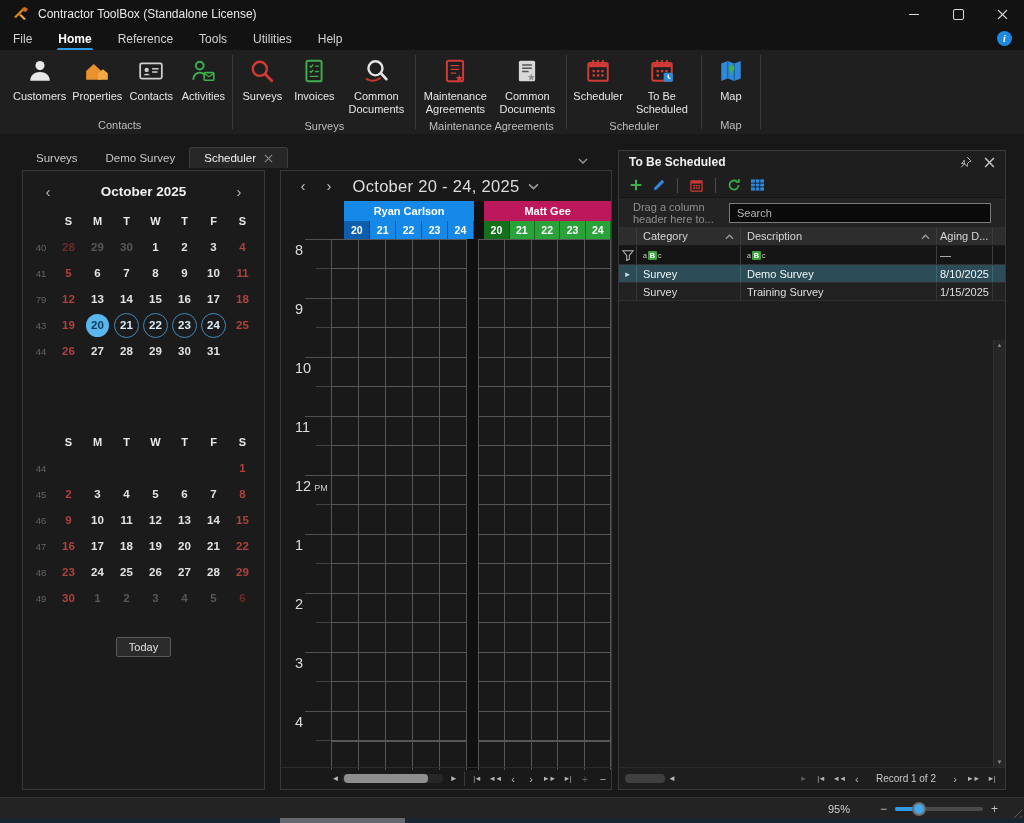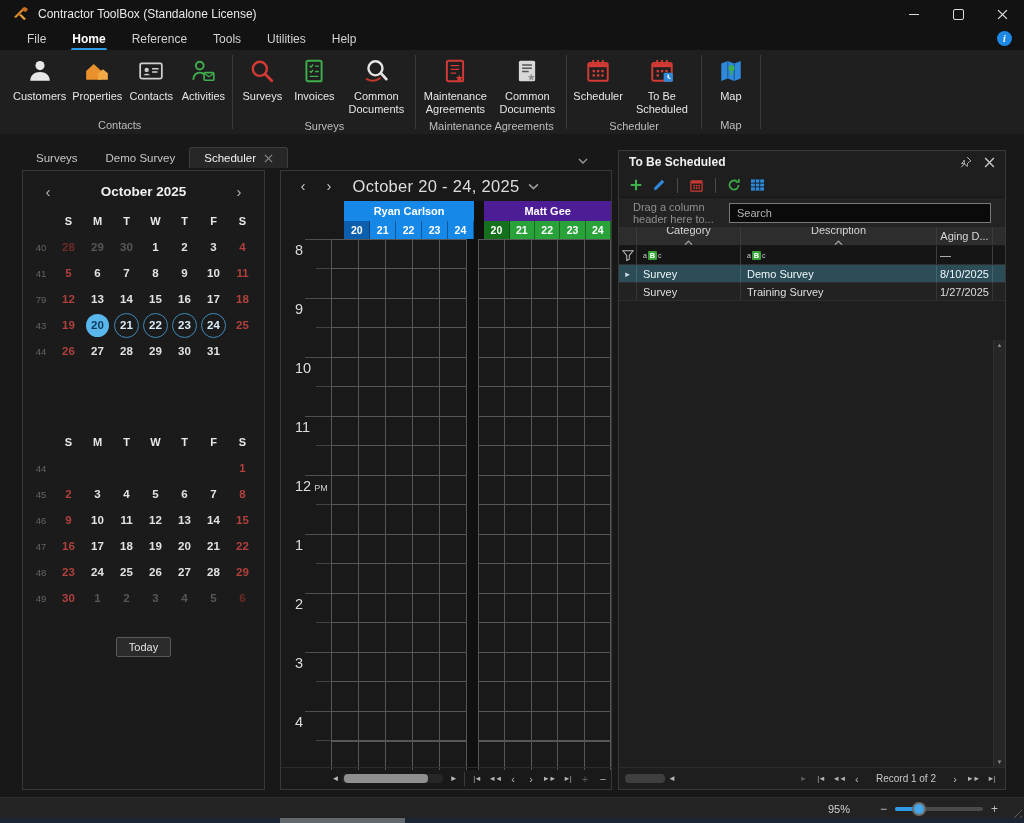--- a/index.html
+++ b/index.html
@@ -13,21 +13,21 @@
             display:flex;align-items:center;}
   .app-icon{margin-left:13px;display:flex;}
   .win-title{margin-left:9px;font-size:12px;color:#e8e8e8;}
   .win-controls{position:absolute;right:0;top:0;height:28px;display:flex;}
   .win-btn{width:44px;height:28px;display:flex;align-items:center;justify-content:center;color:#dcdcdc;}
   .glyph-min{width:10px;border-top:1px solid #dcdcdc;display:block;}
   .glyph-max{width:9px;height:9px;border:1px solid #dcdcdc;border-radius:2px;display:block;}
 
   
   .menubar{position:absolute;left:0;top:28px;right:0;height:22px;background:#121212;
-           display:flex;align-items:center;padding-left:14px;}
+           display:flex;align-items:center;}
   .menu-item{font-size:12px;color:#d2d2d2;padding:3px 13px;position:relative;}
   .menu-item.active{color:#fff;font-weight:bold;}
   .menu-item.active::after{content:'';position:absolute;left:12px;right:12px;bottom:-2px;
            border-bottom:3px solid #2f9be6;border-radius:2px;}
   .info-bubble{position:absolute;right:12px;top:31px;width:15px;height:15px;border-radius:50%;
            background:#1e88e5;color:#fff;font-size:10px;font-weight:bold;font-style:italic;
            display:flex;align-items:center;justify-content:center;font-family:"Liberation Serif",serif;}
 
   
   .ribbon{position:absolute;left:0;top:50px;right:0;height:84px;background:#1f1f1f;
@@ -132,21 +132,21 @@
               color:#c9c9c9;font-size:11px;padding:0 7px;font-family:inherit;}
   .search-box::placeholder{color:#b5b5b5;}
   .grid-wrap{position:absolute;left:0;right:0;top:76px;bottom:22px;}
   .g-row{display:flex;height:19px;box-sizing:border-box;}
   .g-head{background:#2d2d2d;border-bottom:1px solid #1a1a1a;}
   .g-cell{box-sizing:border-box;border-right:1px solid #3c3c3c;display:flex;align-items:center;
           padding:0 6px;font-size:11px;color:#d6d6d6;overflow:hidden;white-space:nowrap;}
   .g-ind{width:18px;padding:0;justify-content:center;}
   .g-cat{width:104px;} .g-desc{width:196px;} .g-age{width:56px;padding:0 3px;}
   .g-sbspace{width:12px;border-right:none;}
-  .g-head .g-cell{justify-content:center;flex-direction:column;}
+  .g-head .g-cell{justify-content:space-between;}
   .g-filter{background:#151515;border-bottom:1px solid #303030;height:19px;}
   .abc-icon{display:flex;align-items:center;font-size:7px;color:#cfcfcf;gap:1px;}
   .abc-icon b{background:#3aa03a;color:#fff;font-size:7.5px;width:9px;height:9px;display:flex;
               align-items:center;justify-content:center;border-radius:1px;}
   .g-datarow{height:18px;background:#222;border-bottom:1px solid #2e2e2e;}
   .g-datarow .g-cell{color:#dedede;border-right:1px solid #363636;}
   .g-datarow.selected{background:#2c4d57;}
   .g-datarow.selected .g-cell{color:#eef6f9;border-right-color:#3f6570;}
   .row-arrow{color:#cfdfe5;font-size:9px;}
   .vsb{position:absolute;right:0;top:113px;bottom:0;width:12px;background:#262626;
@@ -706,21 +706,21 @@
             <div class="res-days">
               <div class="res-day" style="background: rgb(13, 95, 174);">20</div>
               <div class="res-day" style="background: rgb(22, 136, 232);">21</div>
               <div class="res-day" style="background: rgb(22, 136, 232);">22</div>
               <div class="res-day" style="background: rgb(22, 136, 232);">23</div>
               <div class="res-day" style="background: rgb(22, 136, 232);">24</div>
             </div>
           </div>
           <div class="res-gap"></div>
           <div class="res-block" style="width: 134px;">
-            <div class="res-name" style="background: #4c1d95;">Matt Gee</div>
+            <div class="res-name" style="background: #be185d;">Matt Gee</div>
             <div class="res-days">
               <div class="res-day" style="background: rgb(21, 112, 29);">20</div>
               <div class="res-day" style="background: rgb(42, 162, 58);">21</div>
               <div class="res-day" style="background: rgb(42, 162, 58);">22</div>
               <div class="res-day" style="background: rgb(42, 162, 58);">23</div>
               <div class="res-day" style="background: rgb(42, 162, 58);">24</div>
             </div>
           </div>
         </div>
       <div class="sched-body" id="schedbody">
@@ -888,21 +888,21 @@
                 <span class="row-arrow">▸</span>
               </div>
               <div class="g-cell g-cat">Survey</div>
               <div class="g-cell g-desc">Demo Survey</div>
               <div class="g-cell g-age">8/10/2025</div>
             </div>
             <div class="g-row g-datarow">
               <div class="g-cell g-ind"></div>
               <div class="g-cell g-cat">Survey</div>
               <div class="g-cell g-desc">Training Survey</div>
-              <div class="g-cell g-age">1/27/2025</div>
+              <div class="g-cell g-age">1/15/2025</div>
             </div>
           </div>
         <div class="vsb">
           <span>▲</span>
           <span>▼</span>
         </div>
       </div>
       <div class="rp-bottom">
         <span class="hsb-thumb"></span>
         <span class="hsb-arrow">◄</span>

